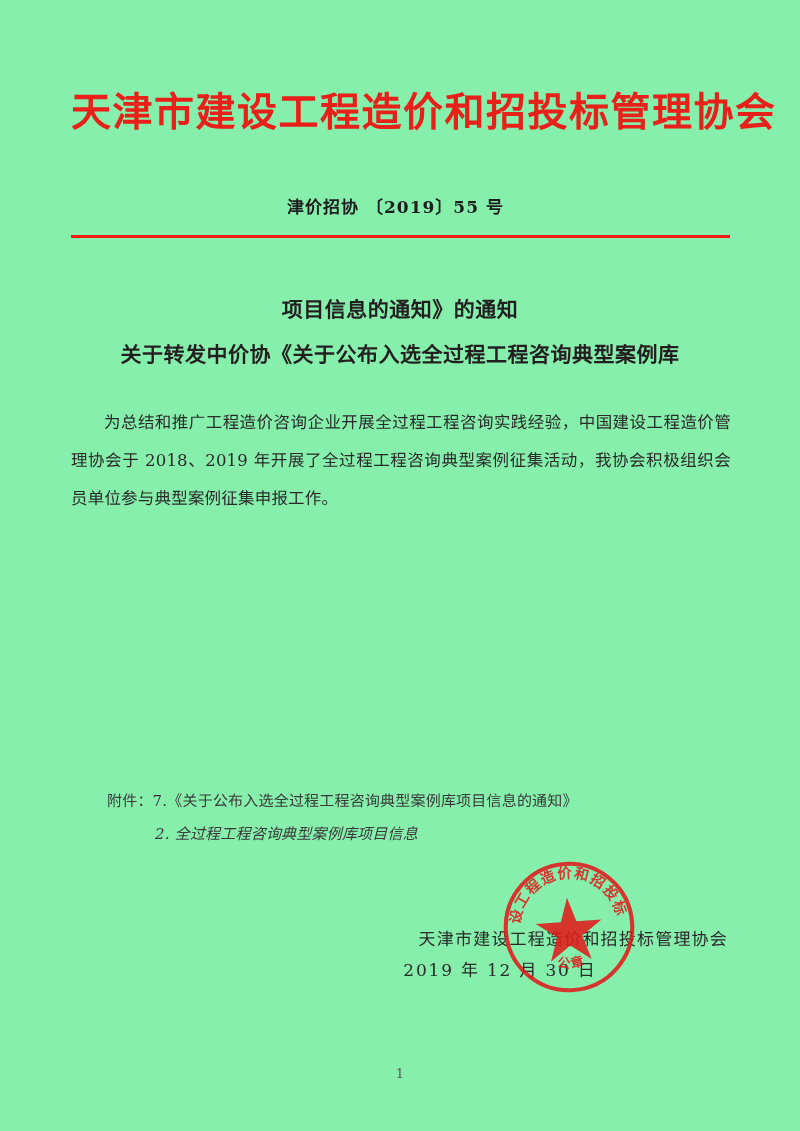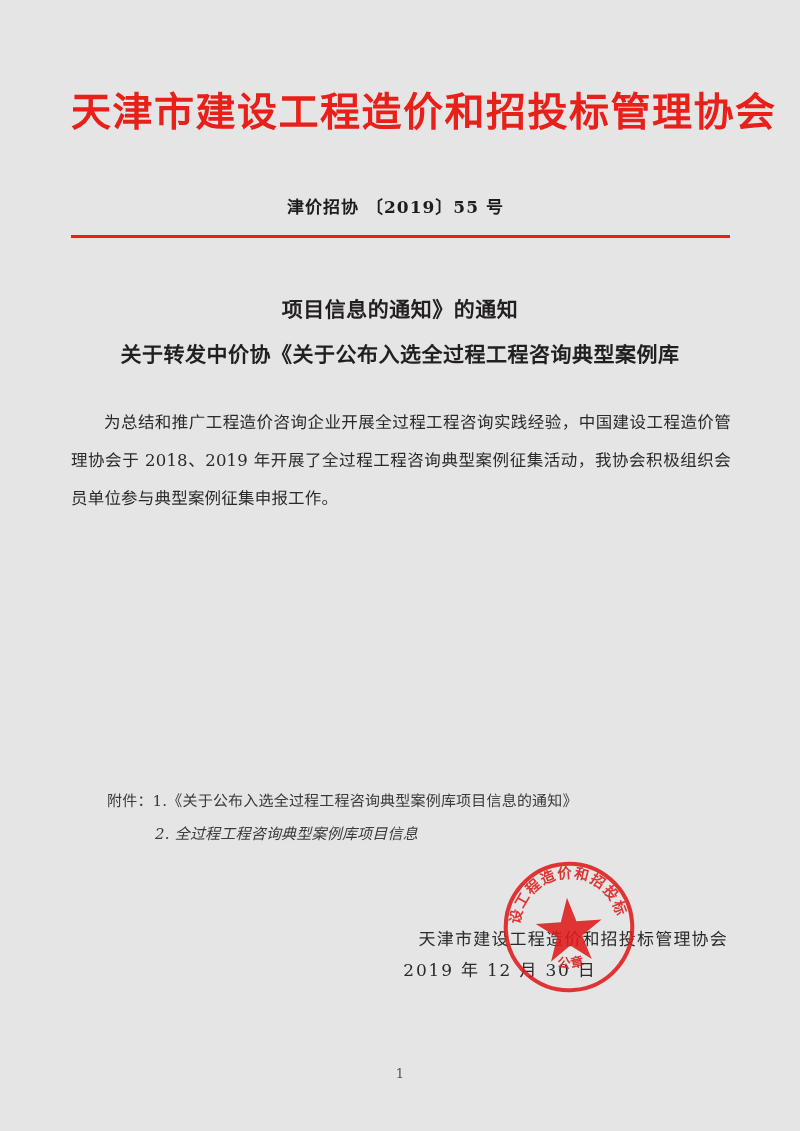--- a/index.html
+++ b/index.html
@@ -10,21 +10,21 @@
   }
   body {
     font-family: "DejaVu Serif", "Liberation Serif", serif;
     -webkit-font-smoothing: antialiased;
   }
   .page {
     position: relative;
     width: 800px;
     height: 1131px;
     margin: 0 auto;
-    background: #e5e5e5;
+    background: #86efac;
     overflow: hidden;
     box-sizing: border-box;
   }
 
   
   .letterhead {
     position: absolute;
     top: 88px;
     left: 71px;
     width: 659px;
@@ -184,21 +184,21 @@
   <div class="doc-title">
     <span class="tline">项目信息的通知》的通知</span>
     <span class="tline">关于转发中价协《关于公布入选全过程工程咨询典型案例库</span>
   </div>
 
   <div class="body-block">
     <p class="para">为总结和推广工程造价咨询企业开展全过程工程咨询实践经验，中国建设工程造价管理协会于 2018、2019 年开展了全过程工程咨询典型案例征集活动，我协会积极组织会员单位参与典型案例征集申报工作。</p>
   </div>
 
   <div class="attachments">
-    <span class="attach-line-1">附件：1.《关于公布入选全过程工程咨询典型案例库项目信息的通知》</span>
+    <span class="attach-line-1">附件：7.《关于公布入选全过程工程咨询典型案例库项目信息的通知》</span>
     <span class="attach-line-2">2. 全过程工程咨询典型案例库项目信息</span>
   </div>
 
   <div class="signature">天津市建设工程造价和招投标管理协会</div>
   <div class="signature-date">2019 年 12 月 30 日</div>
 
   <div class="seal">
     <svg viewBox="0 0 200 200" xmlns="http://www.w3.org/2000/svg">
       <defs>
         <path id="sealArcTop" d="M 28,100 A 72,72 0 0 1 172,100" fill="none"></path>

